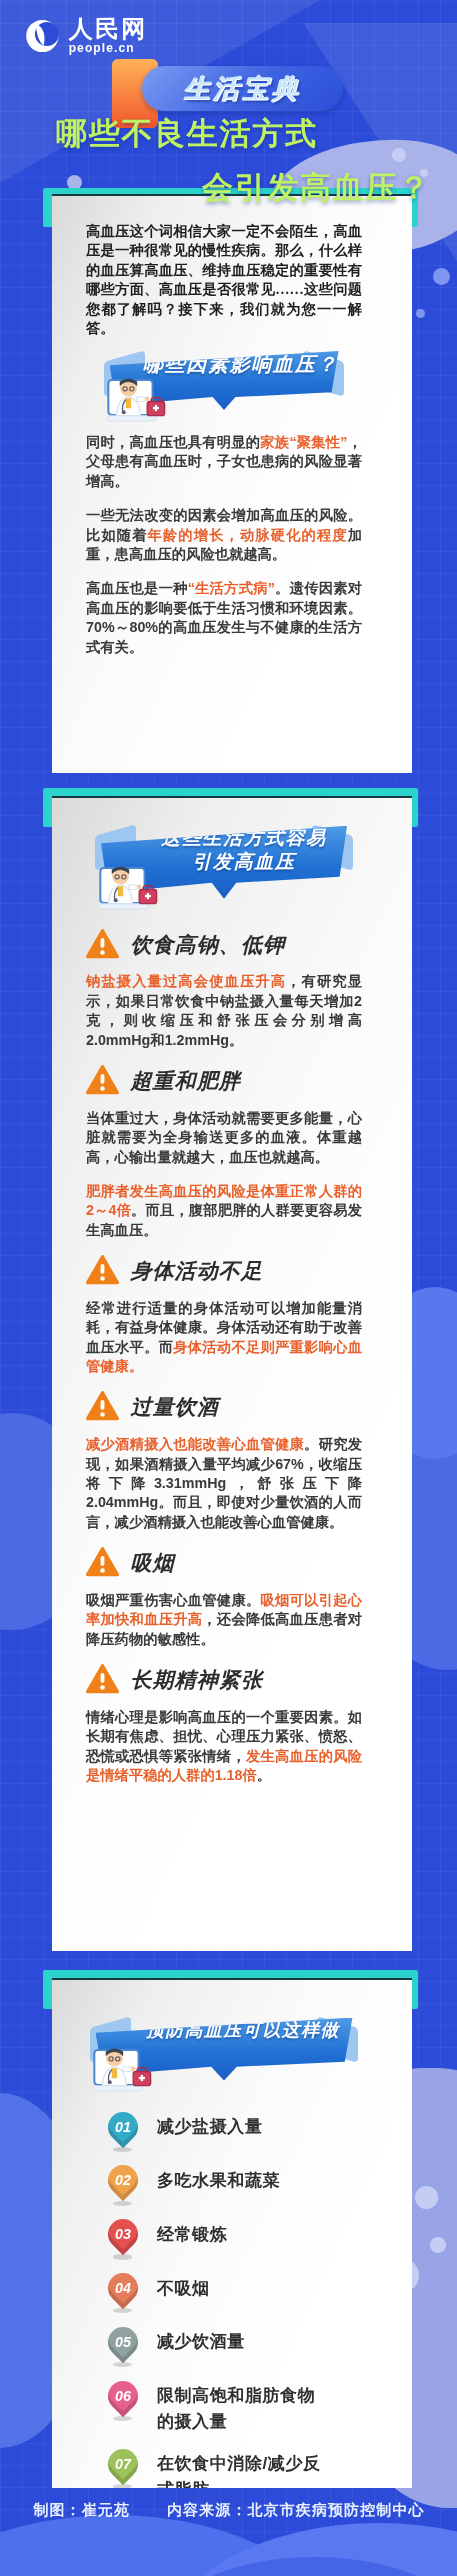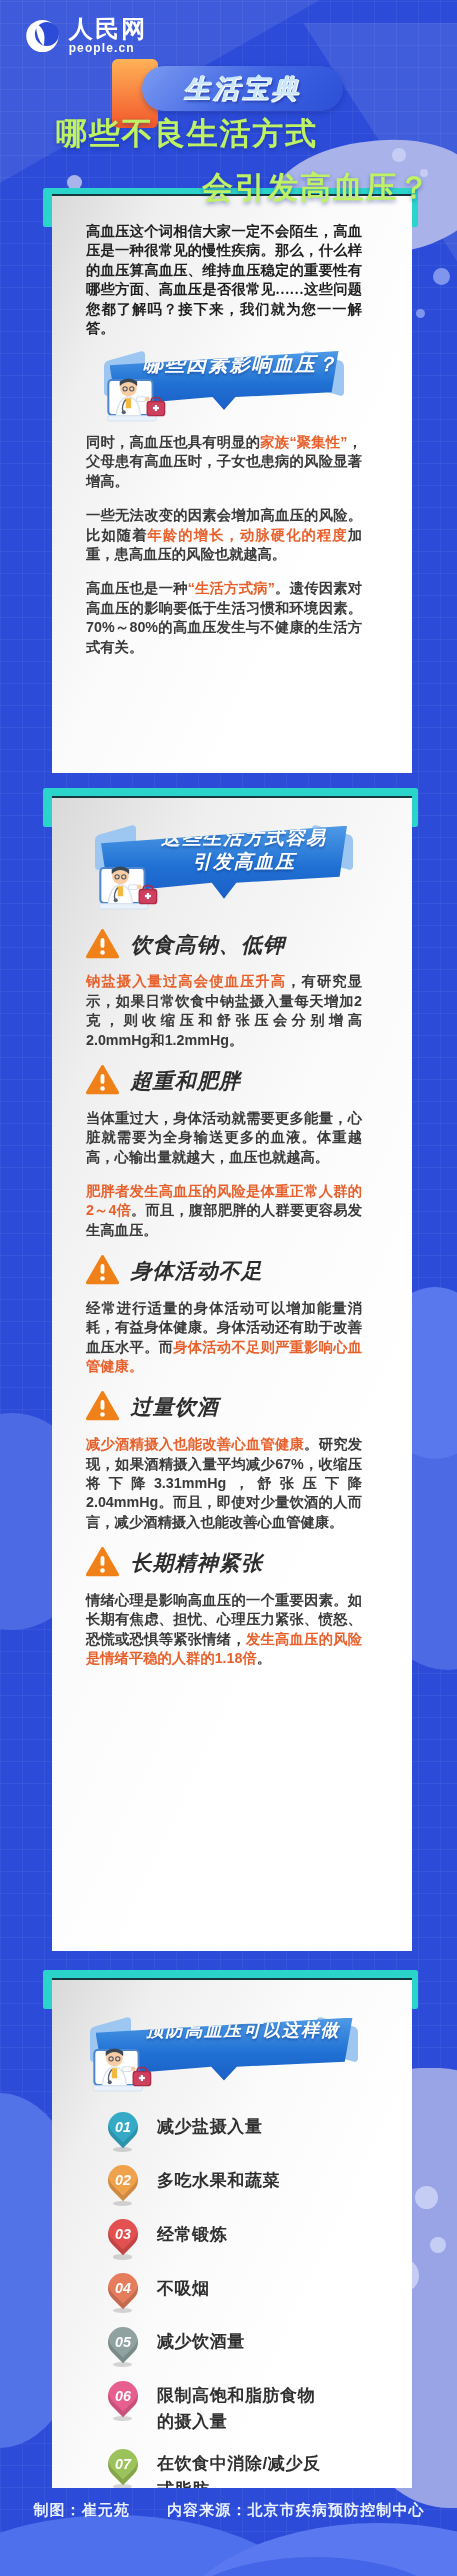--- a/index.html
+++ b/index.html
@@ -267,20 +267,31 @@
       <svg viewBox="0 0 60 54">
         <path d="M30 3 L57 50 H3 Z" fill="#f08119" stroke="#f08119" stroke-width="6" stroke-linejoin="round"></path>
         <rect x="26.5" y="16" width="7" height="18" rx="3.5" fill="#fff"></rect>
         <circle cx="30" cy="42.5" r="4.2" fill="#fff"></circle>
       </svg>
       <h3>过量饮酒</h3>
     </div>
     <p class="p"><span class="hl">减少酒精摄入也能改善心血管健康</span><span>。研究发现，如果酒精摄入量平均减少67%，收缩压将下降3.31mmHg，舒张压下降2.04mmHg。而且，即使对少量饮酒的人而言，减少酒精摄入也能改善心血管健康。</span></p>
   </div>
 
+  <div class="subsec">
+    <div class="subhead">
+      <svg viewBox="0 0 60 54">
+        <path d="M30 3 L57 50 H3 Z" fill="#f08119" stroke="#f08119" stroke-width="6" stroke-linejoin="round"></path>
+        <rect x="26.5" y="16" width="7" height="18" rx="3.5" fill="#fff"></rect>
+        <circle cx="30" cy="42.5" r="4.2" fill="#fff"></circle>
+      </svg>
+      <h3>吸烟</h3>
+    </div>
+    <p class="p"><span>吸烟严重伤害心血管健康。</span><span class="hl">吸烟可以引起心率加快和血压升高</span><span>，还会降低高血压患者对降压药物的敏感性。</span></p>
+  </div>
 
   <div class="subsec">
     <div class="subhead">
       <svg viewBox="0 0 60 54">
         <path d="M30 3 L57 50 H3 Z" fill="#f08119" stroke="#f08119" stroke-width="6" stroke-linejoin="round"></path>
         <rect x="26.5" y="16" width="7" height="18" rx="3.5" fill="#fff"></rect>
         <circle cx="30" cy="42.5" r="4.2" fill="#fff"></circle>
       </svg>
       <h3>长期精神紧张</h3>
     </div>

